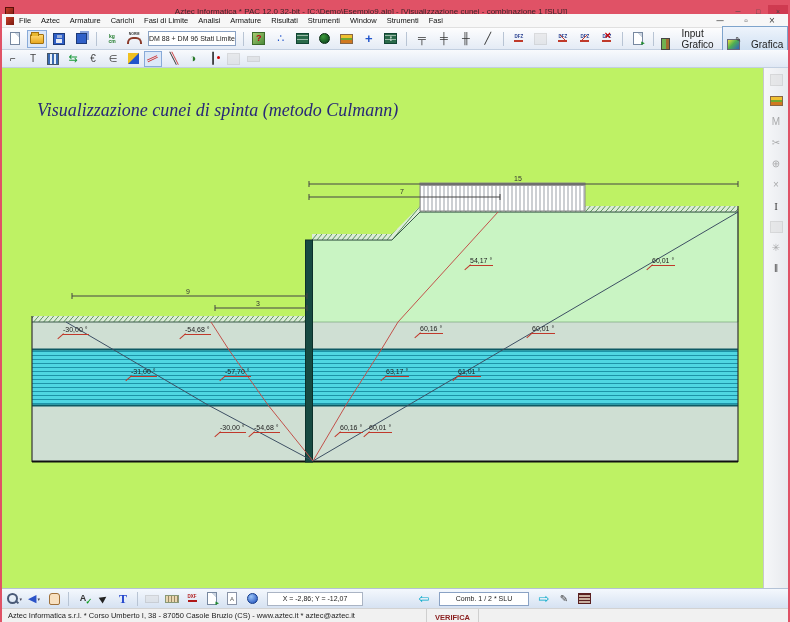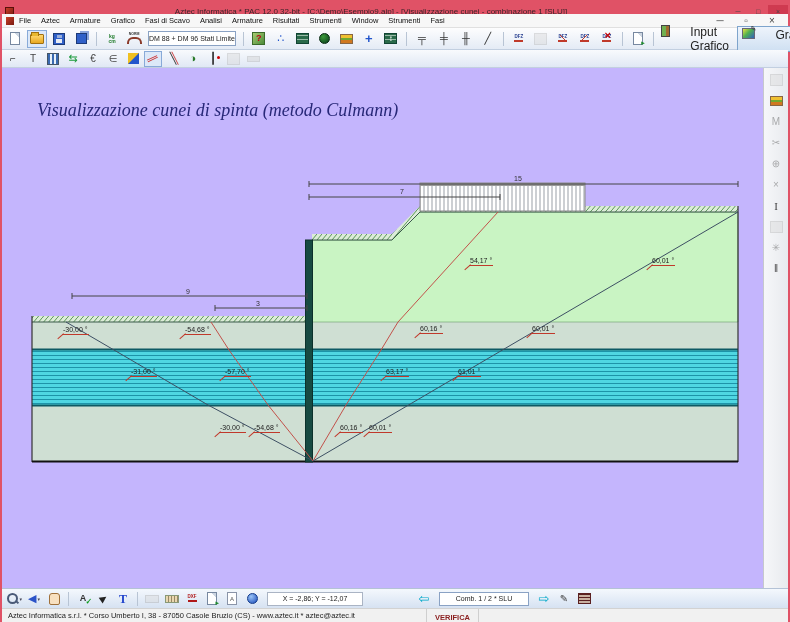--- a/index.html
+++ b/index.html
@@ -29,21 +29,21 @@
   .icon-row { display:flex; align-items:center; gap:2px; }
   .tb { position:relative; width:20px; height:18px; display:flex; align-items:center; justify-content:center; border:1px solid transparent; }
   .toolbar2 .tb, .rtb .tb, .bbar .tb { width:18px; height:16px; }
   .tb.selected { background:#dce8f8; border:1px solid #88aad8; }
   .tb.disabled { opacity:.42; }
   .tsep { width:1px; height:14px; background:#b8c4d4; margin:0 3px; }
   .caret { font-size:5px; color:#445; margin-left:1px; }
 
   .combo { background:#fff; border:1px solid #8aa2c4; font-size:7px; color:#222; display:flex; align-items:center; justify-content:center; white-space:nowrap; }
   .combo.norm { width:106px; height:15px; margin:0 4px; }
-  .labeled-btn { display:flex; align-items:flex-start; gap:20px; font-size:12px; color:#222; padding:1px 4px; }
+  .labeled-btn { display:flex; align-items:flex-end; gap:11px; font-size:10px; color:#222; padding:1px 4px; }
   .labeled-btn.framed { border:1px solid #7ea4cc; background:linear-gradient(#eef4fc,#cfe0f2); height:26px; }
   .ml-auto { margin-left:auto; }
 
   
   .ic { display:inline-flex; align-items:center; justify-content:center; font-size:10px; color:#444; line-height:1; }
   .i-page { width:10px; height:13px; background:linear-gradient(225deg,#cdd6e2 3px,#fff 3px); border:1px solid #7788a0; }
   .i-folder { width:14px; height:10px; background:linear-gradient(#ffd870,#e8a820); border:1px solid #a07010; border-radius:1px; position:relative; }
   .i-folder::before { content:""; position:absolute; left:0; top:-3px; width:6px; height:3px; background:#e8b830; border:1px solid #a07010; border-bottom:0; }
   .i-floppy { width:12px; height:12px; background:#3060c8; border:1px solid #1c3a78; position:relative; }
   .i-floppy::before { content:""; position:absolute; left:2px; bottom:1px; width:6px; height:4px; background:#e8ecf4; }
@@ -92,21 +92,21 @@
   .i-textT { color:#2244cc; font-weight:bold; font-size:12px; font-family:"Liberation Serif",serif; }
   .i-ruler { width:14px; height:8px; background:#d8d8d8; border:1px solid #aaa; }
   .i-ruler2 { width:14px; height:8px; border:1px solid #897; background:repeating-linear-gradient(90deg,#e8d8b0 0 2px,#998866 2px 3px); }
   .i-dxf { position:relative; font-size:4.5px; font-weight:bold; color:#b01818; border-bottom:2px solid #b01818; padding-bottom:1px; }
   .i-pagea { width:10px; height:13px; background:#fff; border:1px solid #8a94a8; font-size:6px; color:#555; }
   .i-globe { width:11px; height:11px; border-radius:50%; background:radial-gradient(circle at 35% 30%,#9ac4f8,#1a4ab8); border:1px solid #123a8a; }
   .i-cyarrow { color:#00a8c8; font-size:13px; }
   .i-table { width:13px; height:11px; border:1px solid #5a2020; background:repeating-linear-gradient(0deg,#c8b0a0 0 2px,#5a2020 2px 3px),#c8b0a0; }
 
   
-  .client { position:absolute; left:0; top:68px; width:761px; height:520px; background:#c4b5fd; overflow:hidden; }
+  .client { position:absolute; left:0; top:68px; width:761px; height:520px; background:#bef264; overflow:hidden; }
   .rtb { position:absolute; right:0; top:68px; width:25px; height:520px; background:linear-gradient(90deg,#f6f7f9,#e8eaee); border-left:1px solid #c6c8cc; display:flex; flex-direction:column; align-items:center; gap:5px; padding-top:4px; }
 
   .canvas-title { position:absolute; left:35px; top:32px; font-family:"Liberation Serif","DejaVu Serif",serif; font-style:italic; font-size:18px; color:#282878; }
   .draw-layer { position:absolute; left:0; top:0; width:761px; height:520px; }
   .lbl { position:absolute; font-size:7px; color:#222; white-space:nowrap; line-height:7px; }
   .lbl.ang { border-bottom:1px solid #c0392b; padding:0 1px 1px 1px; }
   .lbl.ang::before { content:""; position:absolute; left:-6px; bottom:0; width:8px; border-bottom:1px solid #c0392b; transform:rotate(-42deg); transform-origin:right bottom; }
   .lbl.dim { color:#333; }
 
   
@@ -138,22 +138,22 @@
         </span>
       </span>
   </div>
 
   <div class="menubar">
     <span class="menu-appicon"></span>
     <span class="menu-items">
         <span class="mi">File</span>
         <span class="mi">Aztec</span>
         <span class="mi">Armature</span>
-        <span class="mi">Grafico</span>
-        <span class="mi">Fasi di Scavo</span>
+        <span class="mi">Carichi</span>
+        <span class="mi">Fasi di Limite</span>
         <span class="mi">Analisi</span>
         <span class="mi">Armature</span>
         <span class="mi">Risultati</span>
         <span class="mi">Strumenti</span>
         <span class="mi">Window</span>
         <span class="mi">Strumenti</span>
         <span class="mi">Fasi</span>
       </span>
     <span class="mdi-controls">
         <span class="tb">

